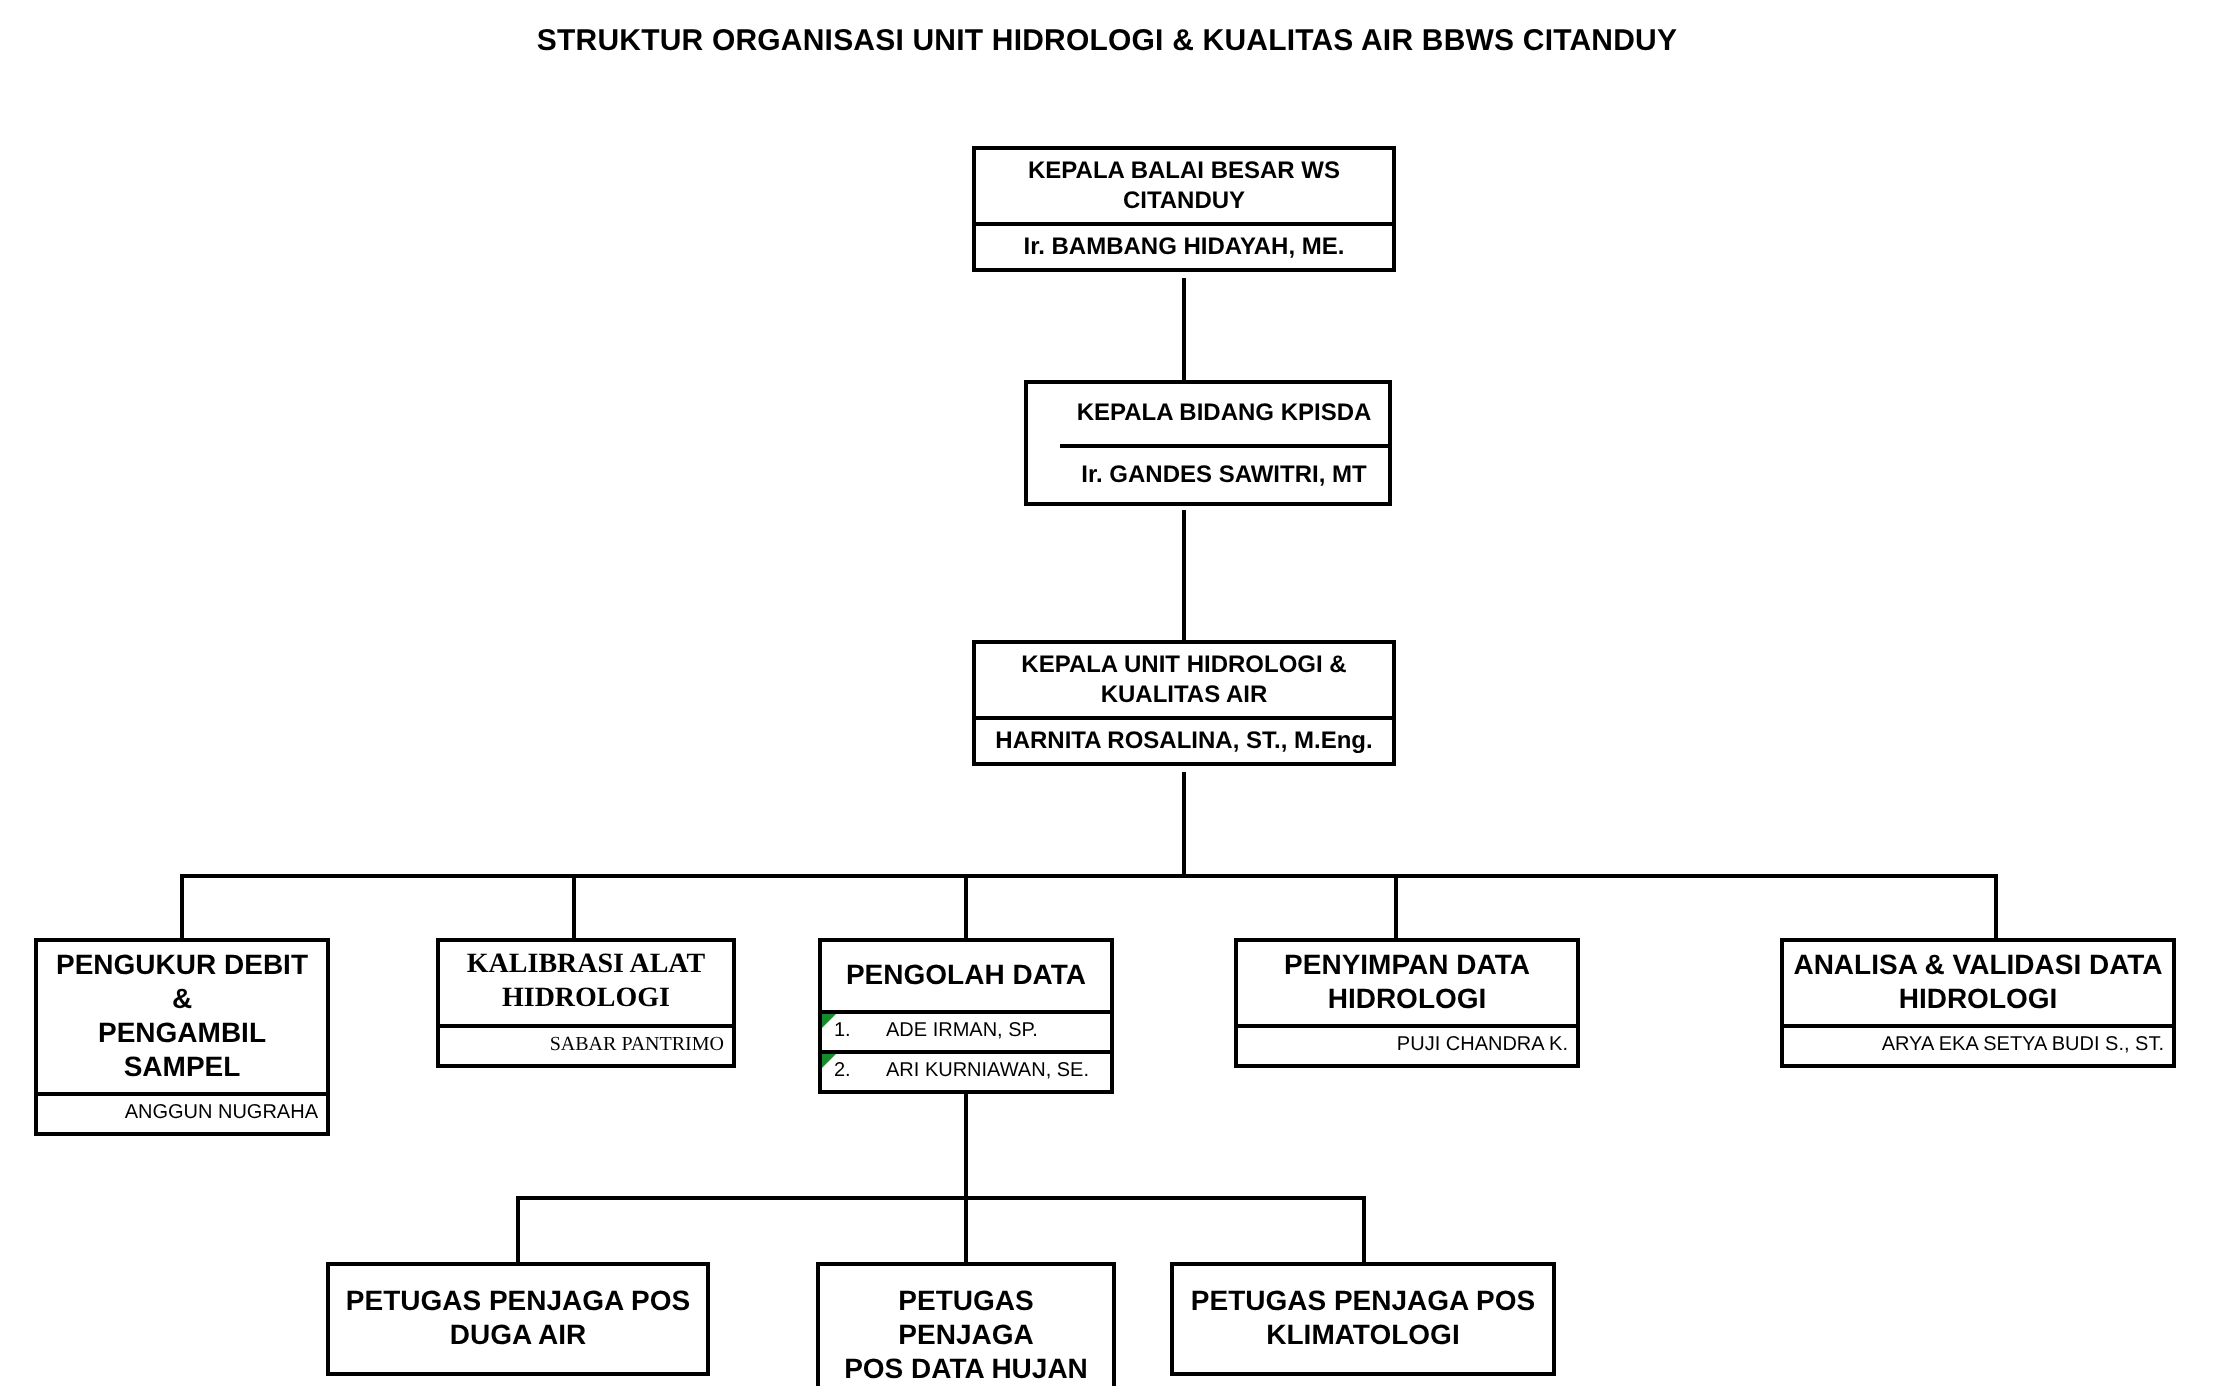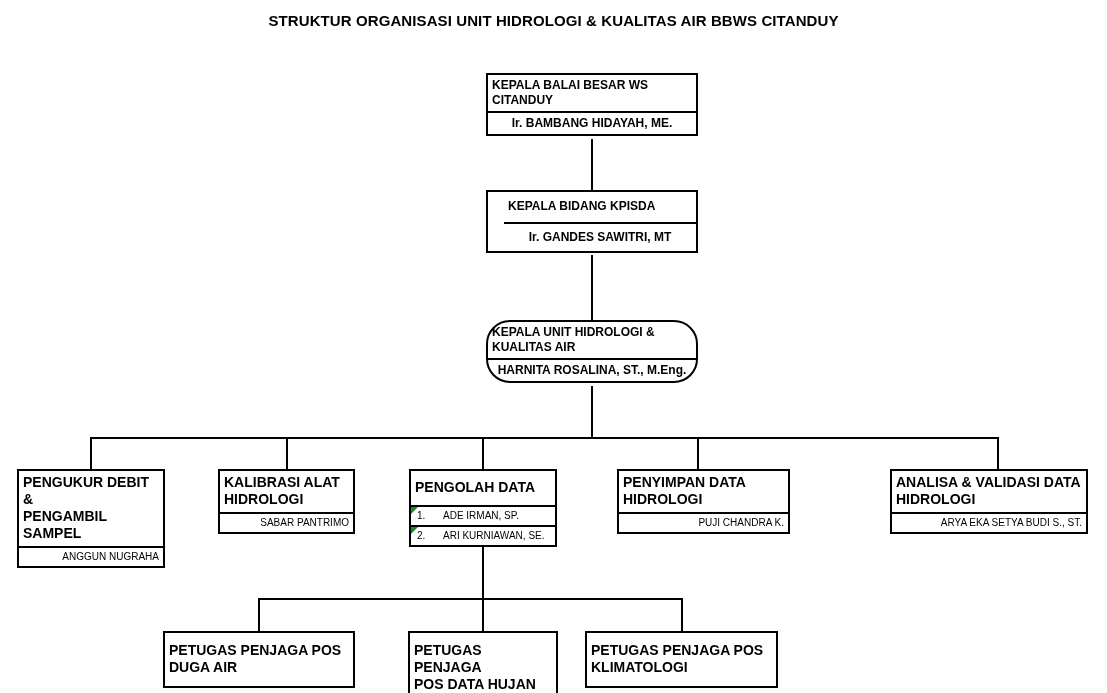--- a/index.html
+++ b/index.html
@@ -44,20 +44,21 @@
 
   
   .node {
     position: absolute;
     box-sizing: border-box;
     border: 2px solid #000000;
     background: #ffffff;
   }
   .node .title-cell {
     box-sizing: border-box;
+    text-align: center;
     font-weight: bold;
     line-height: 1.22;
     padding: 3px 4px 4px 4px;
     white-space: pre-line;
   }
   .node .name-cell {
     box-sizing: border-box;
     border-top: 2px solid #000000;
     text-align: center;
     font-weight: bold;
@@ -132,38 +133,38 @@
   <div class="line vline" style="left:258px; top:598px; height:33px;"></div>
   <div class="line vline" style="left:482px; top:598px; height:33px;"></div>
   <div class="line vline" style="left:681px; top:598px; height:33px;"></div>
 
   <div class="node" style="left:486px; top:73px; width:212px;">
     <div class="title-cell t12">KEPALA BALAI BESAR WS
 CITANDUY</div>
     <div class="name-cell t12">Ir. BAMBANG HIDAYAH, ME.</div>
   </div>
 
-  <div class="node" style="left:486px; top:190px; width:212px;padding-left:16px;">
+  <div class="node" style="left:512px; top:190px; width:184px;padding-left:16px;">
     <div class="title-cell t12" style="padding-top:7px; padding-bottom:8px;">KEPALA BIDANG KPISDA</div>
     <div class="name-cell t12" style="padding-top:6px; padding-bottom:7px;">Ir. GANDES SAWITRI, MT</div>
   </div>
 
-  <div class="node" style="left:486px; top:320px; width:212px;border-radius:24px;">
+  <div class="node" style="left:486px; top:320px; width:212px;">
     <div class="title-cell t12">KEPALA UNIT HIDROLOGI &amp;
 KUALITAS AIR</div>
     <div class="name-cell t12">HARNITA ROSALINA, ST., M.Eng.</div>
   </div>
 
   <div class="node" style="left:17px; top:469px; width:148px;">
     <div class="title-cell t115">PENGUKUR DEBIT &amp;
 PENGAMBIL SAMPEL</div>
     <div class="name-cell left t10">ANGGUN NUGRAHA</div>
   </div>
 
-  <div class="node" style="left:218px; top:469px; width:137px;">
+  <div class="node" style="left:218px; top:469px; width:150px;font-family:Liberation Serif, serif;">
     <div class="title-cell t115">KALIBRASI ALAT
 HIDROLOGI</div>
     <div class="name-cell left t10">SABAR PANTRIMO</div>
   </div>
 
   <div class="node" style="left:409px; top:469px; width:148px;">
     <div class="title-cell t115" style="padding-top:8px; padding-bottom:9px;">PENGOLAH DATA</div>
     <div class="list-cell t10">
       <span class="err-marker"></span>
       <span class="num">1.</span>

